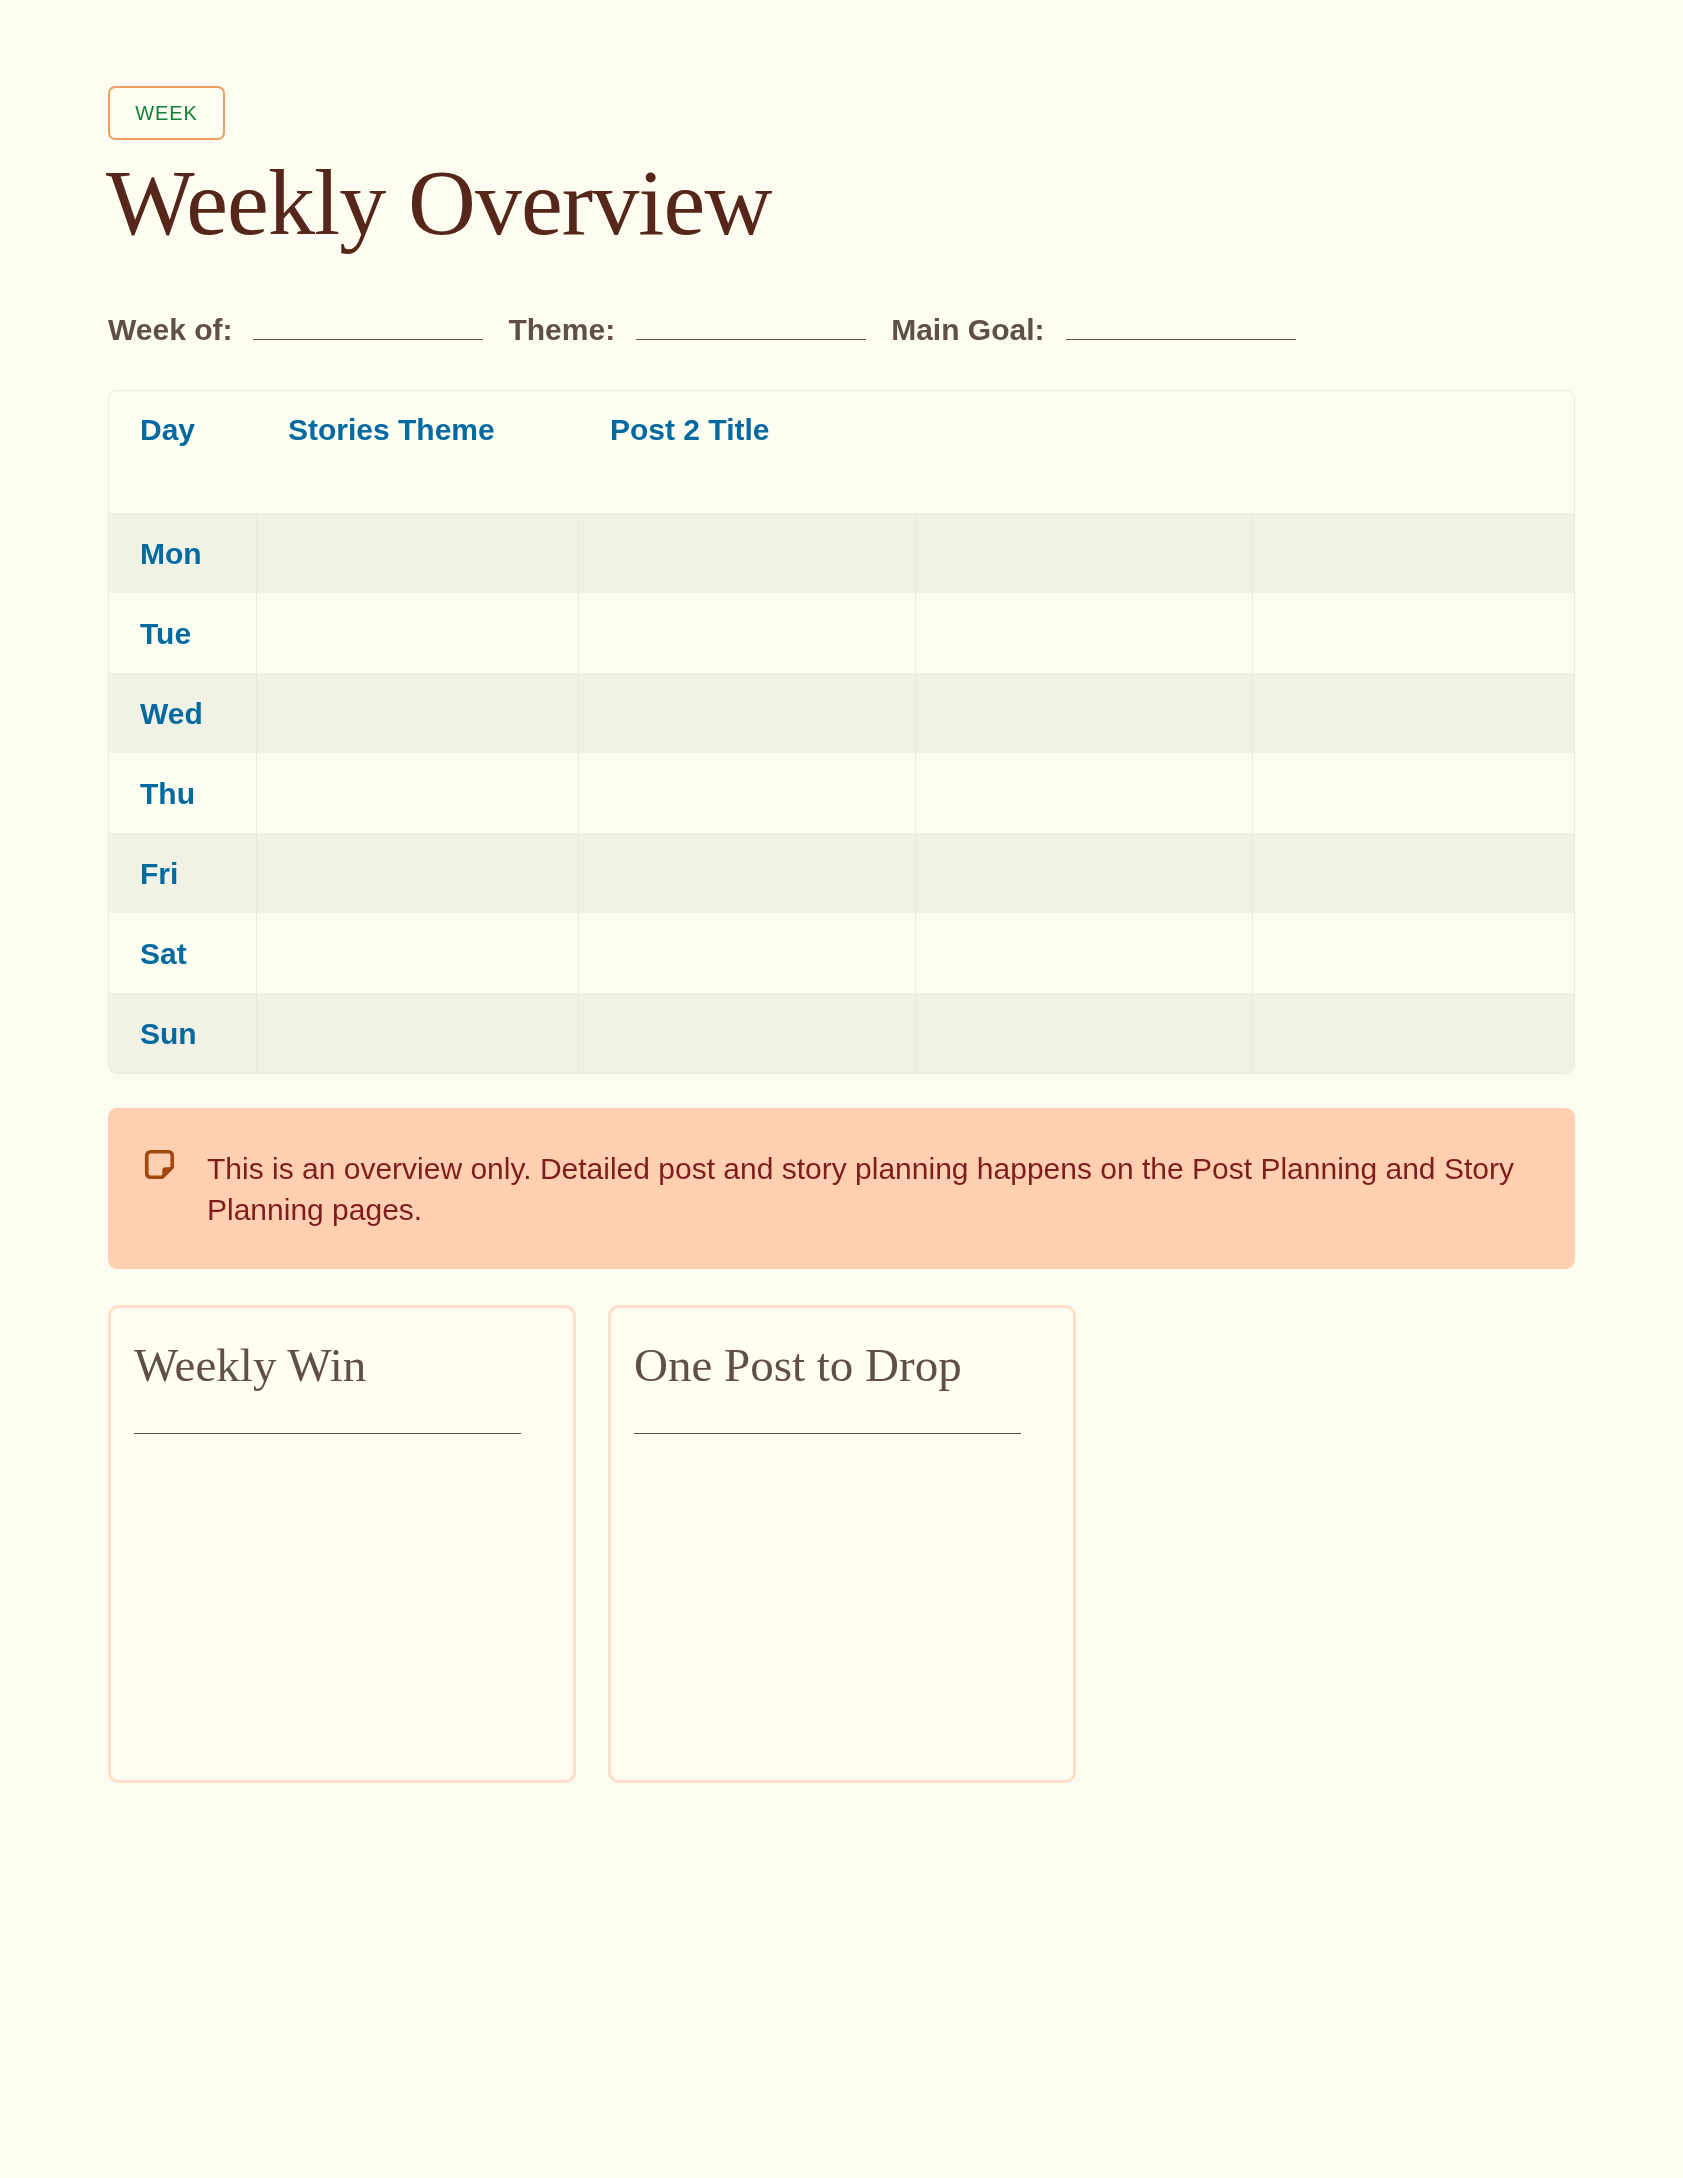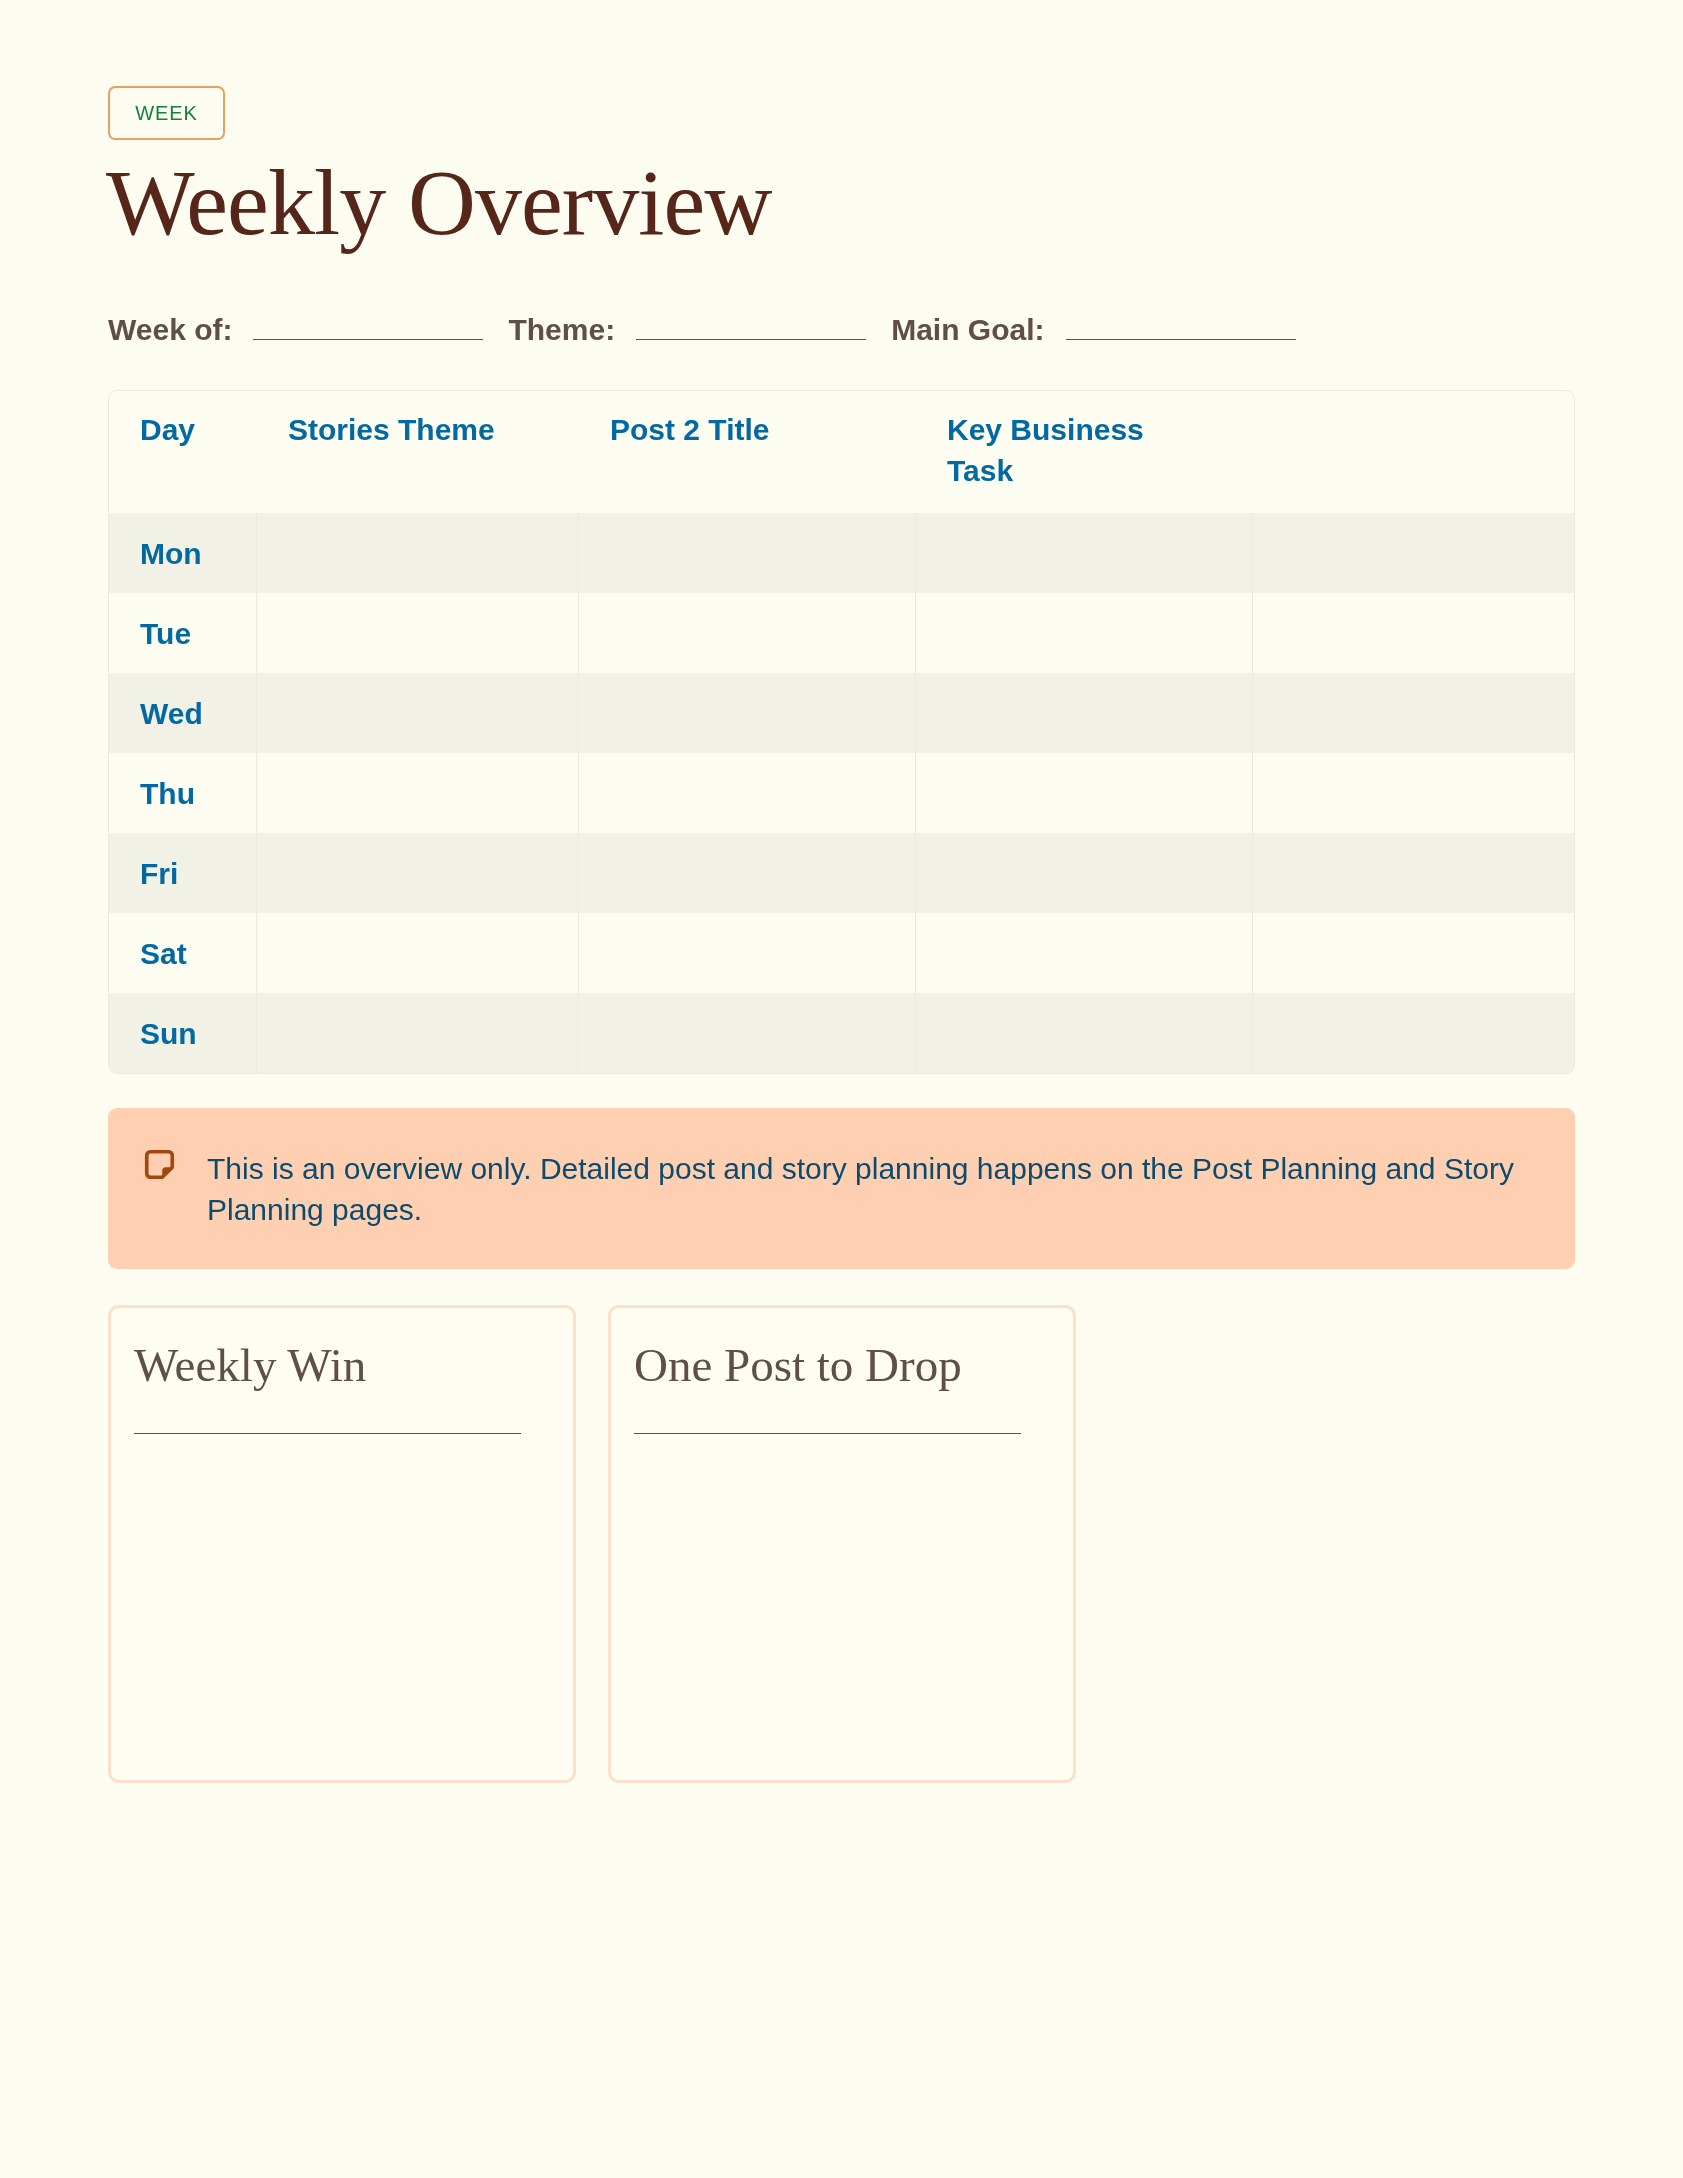--- a/index.html
+++ b/index.html
@@ -76,21 +76,21 @@
 
     .note {
       position: absolute;
       left: 108px; top: 1108px;
       width: 1467px; height: 161px;
       box-sizing: border-box;
       background: #fed0b1;
       border-radius: 9px;
       padding: 40px 54px 0 99px;
       font-size: 30px;
-      color: #0c4a6e;
+      color: #7f1d1d;
       line-height: 41px;
     }
     .note .icon {
       position: absolute;
       left: 36px; top: 41px;
       width: 31px; height: 31px;
     }
 
     .cards {
       position: absolute;
@@ -136,21 +136,20 @@
     <span>Main Goal:</span>
     <span class="line"></span>
   </div>
 </div>
 
 <div class="table">
   <div class="row hdr">
     <div class="cell c0">Day</div>
     <div class="cell c1">Stories Theme</div>
     <div class="cell c3">Post 2 Title</div>
-    <div class="cell c4">Key Business Task</div>
   </div>
 
   <div class="row body-row shade">
     <div class="cell c0">Mon</div>
     <div class="cell c1"></div>
     <div class="cell c2"></div>
     <div class="cell c3"></div>
     <div class="cell c4"></div>
   </div>
   <div class="row body-row">

